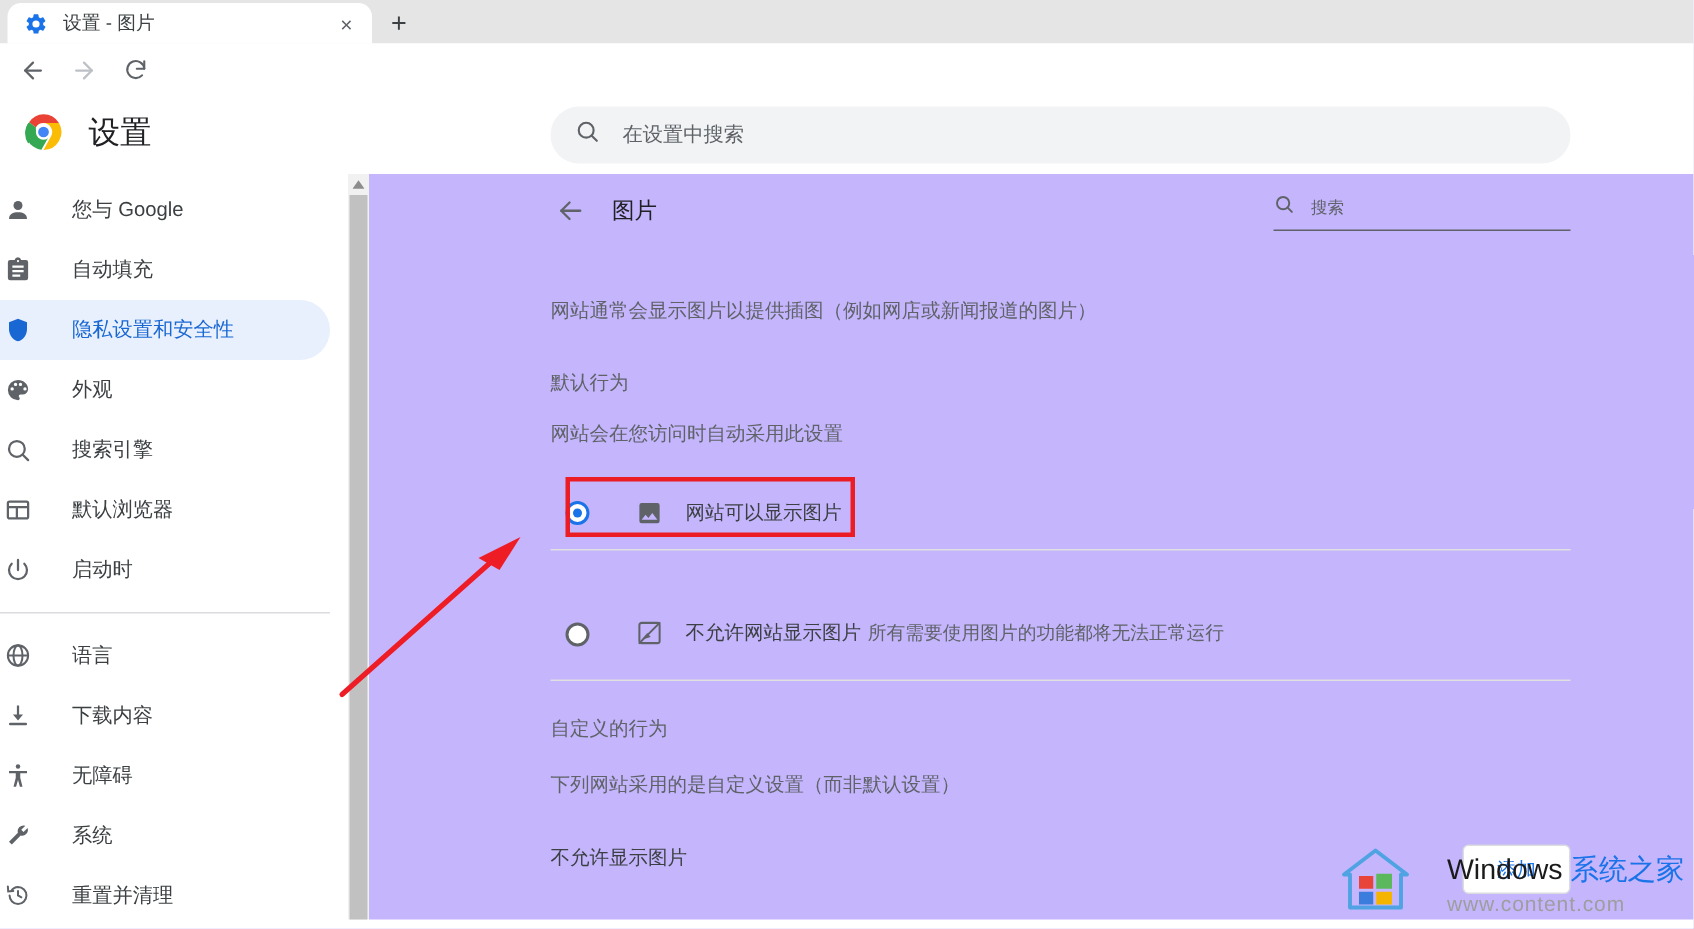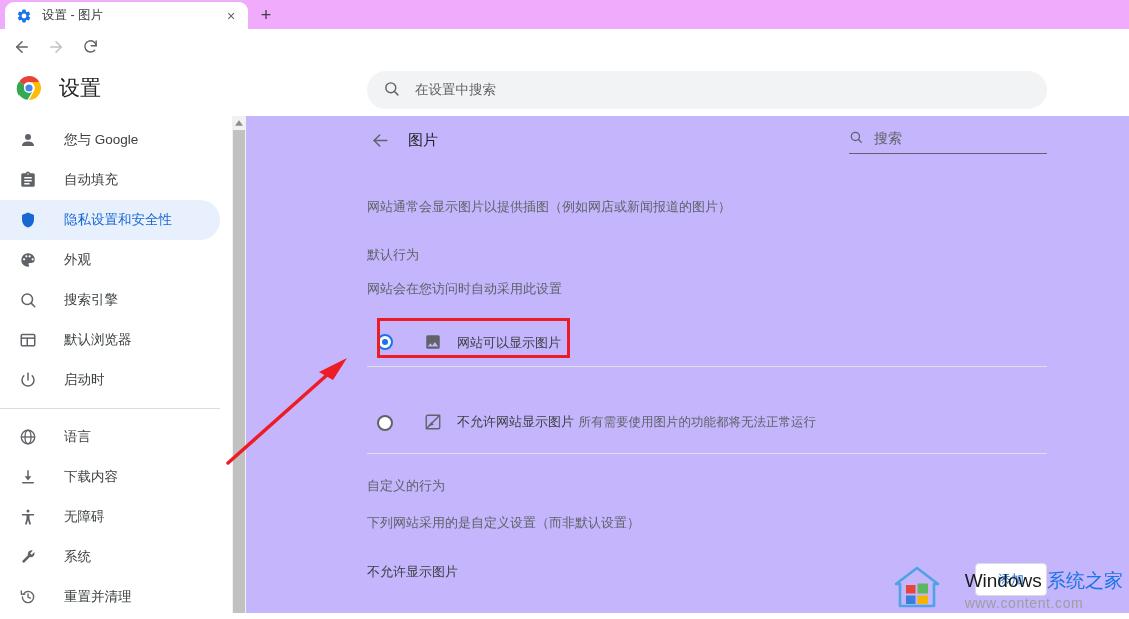--- a/index.html
+++ b/index.html
@@ -7,21 +7,21 @@
     width: 1129px; height: 619px;
     font-family: "Liberation Sans", "DejaVu Sans", sans-serif;
     background: #ffffff;
     overflow: hidden;
   }
   #root { position: relative; width: 1129px; height: 619px; }
 
   
   .chrome-tabstrip {
     position: absolute; left: 0; top: 0; width: 1129px; height: 29px;
-    background: #f0abfc;
+    background: #e5e5e5;
   }
   .tab {
     position: absolute; left: 5px; top: 2px; width: 243px; height: 27px;
     background: #ffffff;
     border-radius: 9px 9px 0 0;
     display: flex; align-items: center;
   }
   .tab-favicon {
     width: 16px; height: 16px; margin-left: 11px; flex: none;
     position: relative;
@@ -102,21 +102,21 @@
   }
 
   
   .sidebar {
     position: absolute; left: 0; top: 56px; width: 232px; height: 497px;
     background: #ffffff; padding-top: 4px;
   }
   .side-item {
     height: 40px; display: flex; align-items: center;
     border-radius: 0 20px 20px 0;
-    padding-left: 18px; margin-right: 12px;
+    padding-left: 2px; margin-right: 12px;
     color: #5f6368;
   }
   .side-item .si-icon {
     width: 20px; height: 20px; flex: none;
     display: flex; align-items: center; justify-content: center;
   }
   .side-item .si-label {
     margin-left: 26px; font-size: 13.5px; color: #3c4043;
     white-space: nowrap;
   }
@@ -163,21 +163,21 @@
   .main-title {
     margin-left: 15px; font-size: 15px; color: #202124;
   }
   .sub-search {
     position: absolute; right: 0; top: 8px;
     width: 198px; height: 30px;
     display: flex; align-items: center;
     border-bottom: 1px solid #5f6368;
   }
   .sub-search .mag { flex: none; color: #5f6368; }
-  .sub-search .ph { margin-left: 11px; font-size: 14px; color: #5f6368; text-align: center; }
+  .sub-search .ph { margin-left: 11px; font-size: 11px; color: #5f6368; text-align: center; }
 
   .desc {
     margin-top: 34px; font-size: 13px; color: #5f6368; line-height: 1.4;
   }
   .section-label {
     margin-top: 30px; font-size: 13px; color: #5f6368;
   }
   .section-sub {
     margin-top: 16px; font-size: 13px; color: #5f6368;
   }

